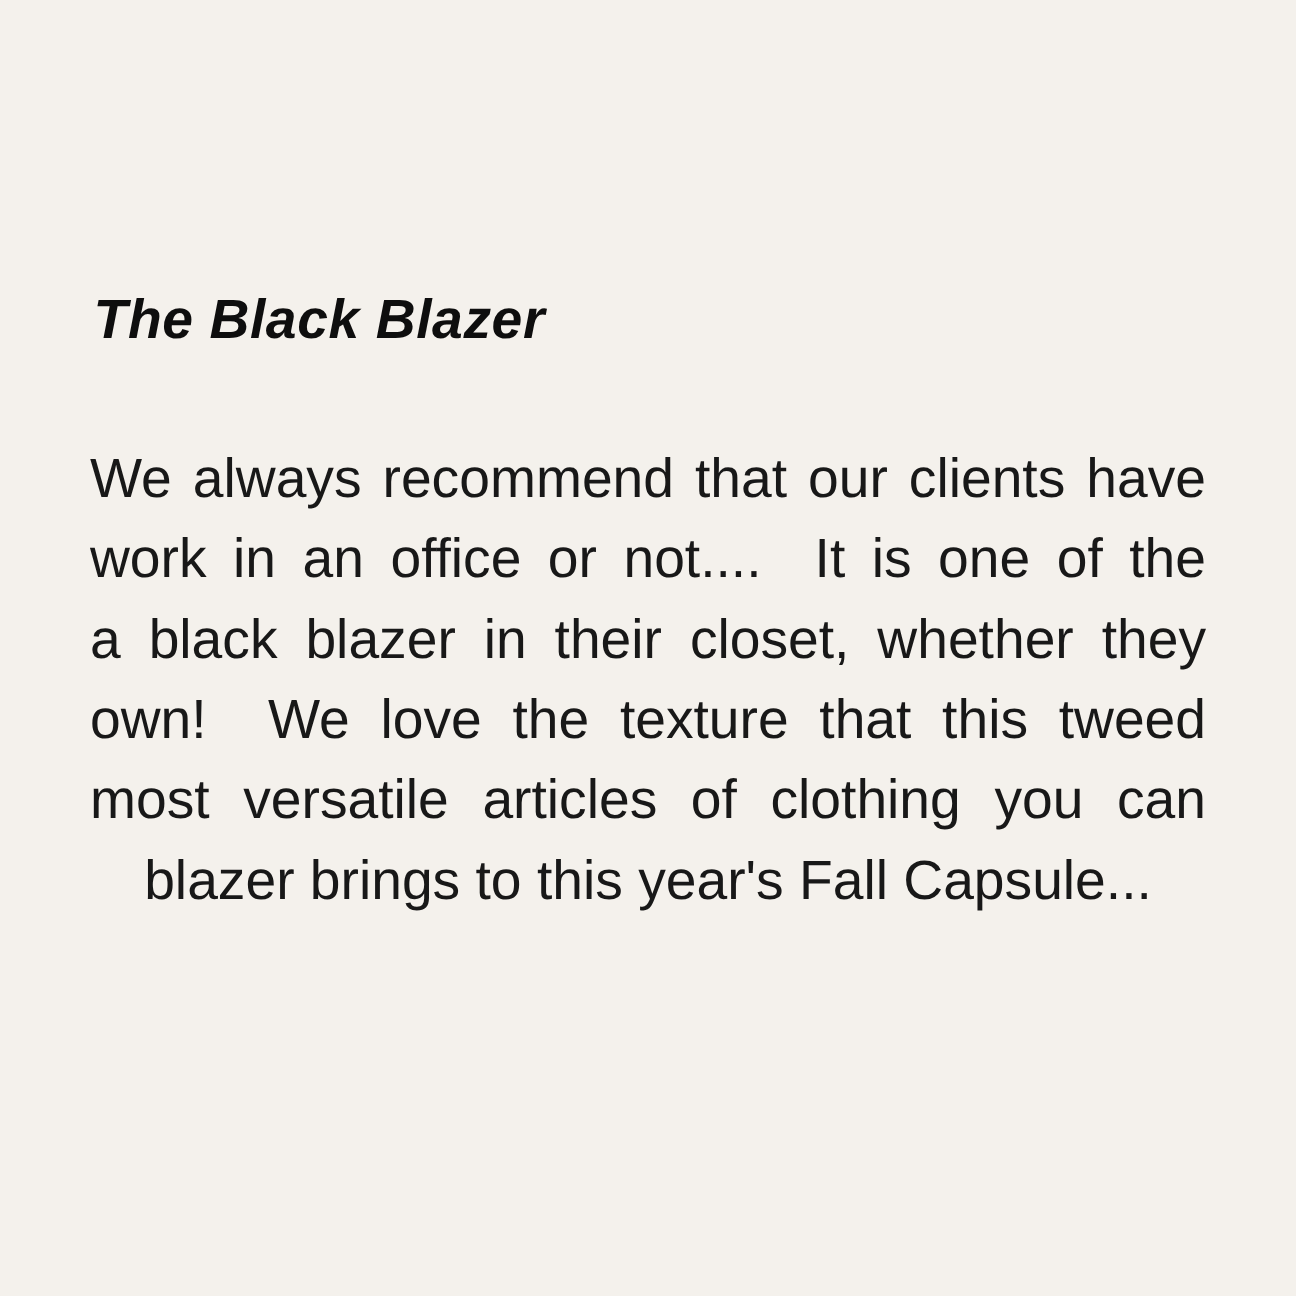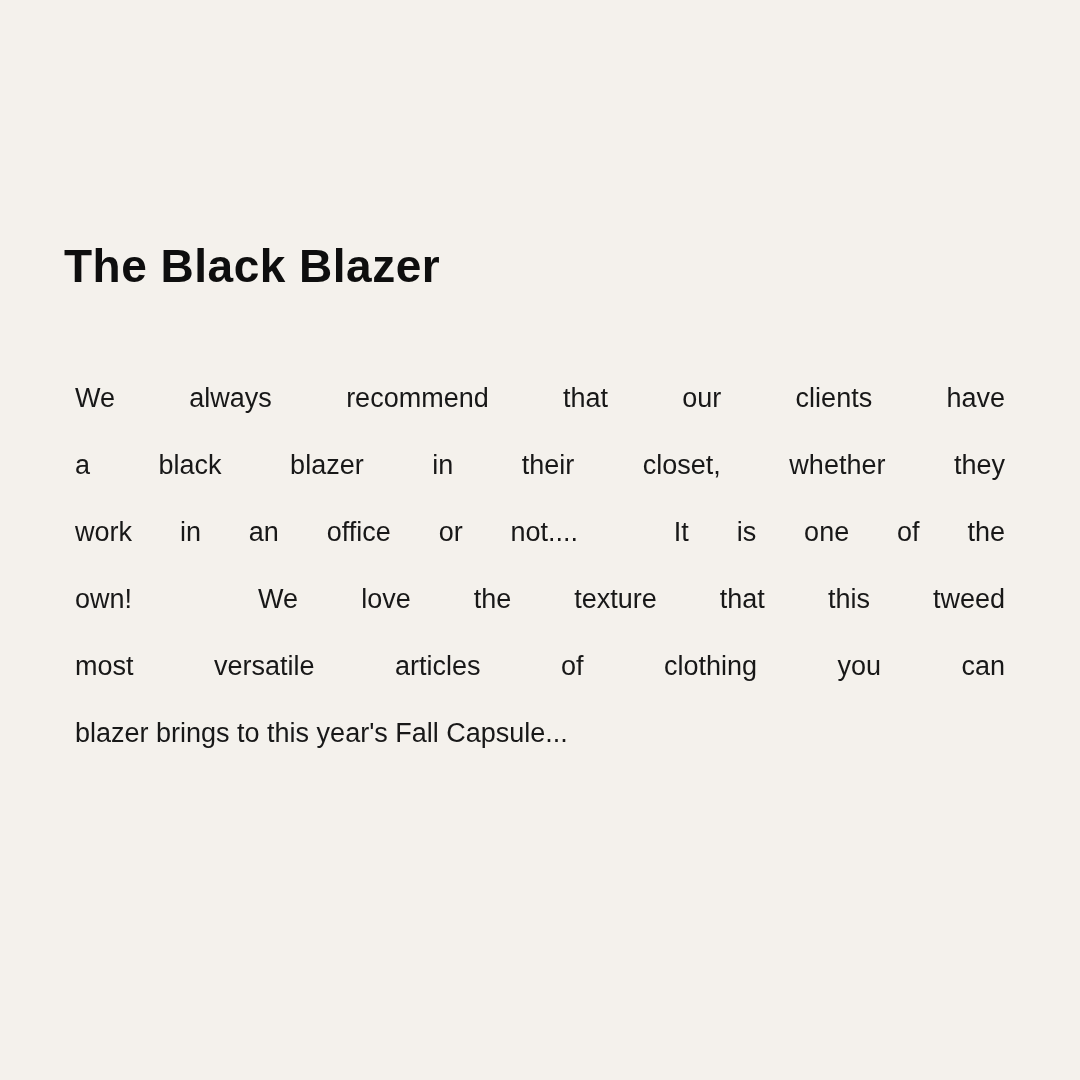--- a/index.html
+++ b/index.html
@@ -11,57 +11,58 @@
     position: relative;
     width: 1080px;
     height: 1080px;
     margin: 0 auto;
     background: var(--bg, #f4f1ec);
     overflow: hidden;
     font-family: "Liberation Sans", sans-serif;
   }
   .post-title {
     position: absolute;
-    left: 64px;
+    left: 78px;
     top: 240px;
     font-family: "Liberation Sans", sans-serif;
+    font-style: italic;
     font-weight: 700;
     font-size: 46px;
     line-height: 53px;
     letter-spacing: 0.5px;
     color: var(--title-color, #0e0e0e);
     white-space: pre;
   }
   .post-body {
     position: absolute;
     left: 75px;
     top: 365px;
     width: 930px;
     font-family: "Liberation Sans", sans-serif;
     font-weight: 300;
-    font-size: 27px;
+    font-size: 46px;
     line-height: 67px;
     color: var(--text-color, #181818);
   }
   .post-body .line {
     white-space: pre-wrap;
-    text-align: left;
+    text-align: center;
   }
   .post-body .line.justified {
     text-align: justify;
     text-align-last: justify;
   }
 </style>
 </head>
 <body>
 
 <div class="canvas" style="--bg: #f4f1ec; --title-color: #0e0e0e; --text-color: #181818;">
   <div class="post-title">The Black Blazer</div>
 
   <div class="post-body">
     <div class="line justified">We always recommend that our clients have</div>
+    <div class="line justified">work in an office or not....  It is one of the</div>
     <div class="line justified">a black blazer in their closet, whether they</div>
-    <div class="line justified">work in an office or not....  It is one of the</div>
     <div class="line justified">own!  We love the texture that this tweed</div>
     <div class="line justified">most versatile articles of clothing you can</div>
     <div class="line">blazer brings to this year's Fall Capsule...</div>
   </div>
 </div>
 
 </body></html>

